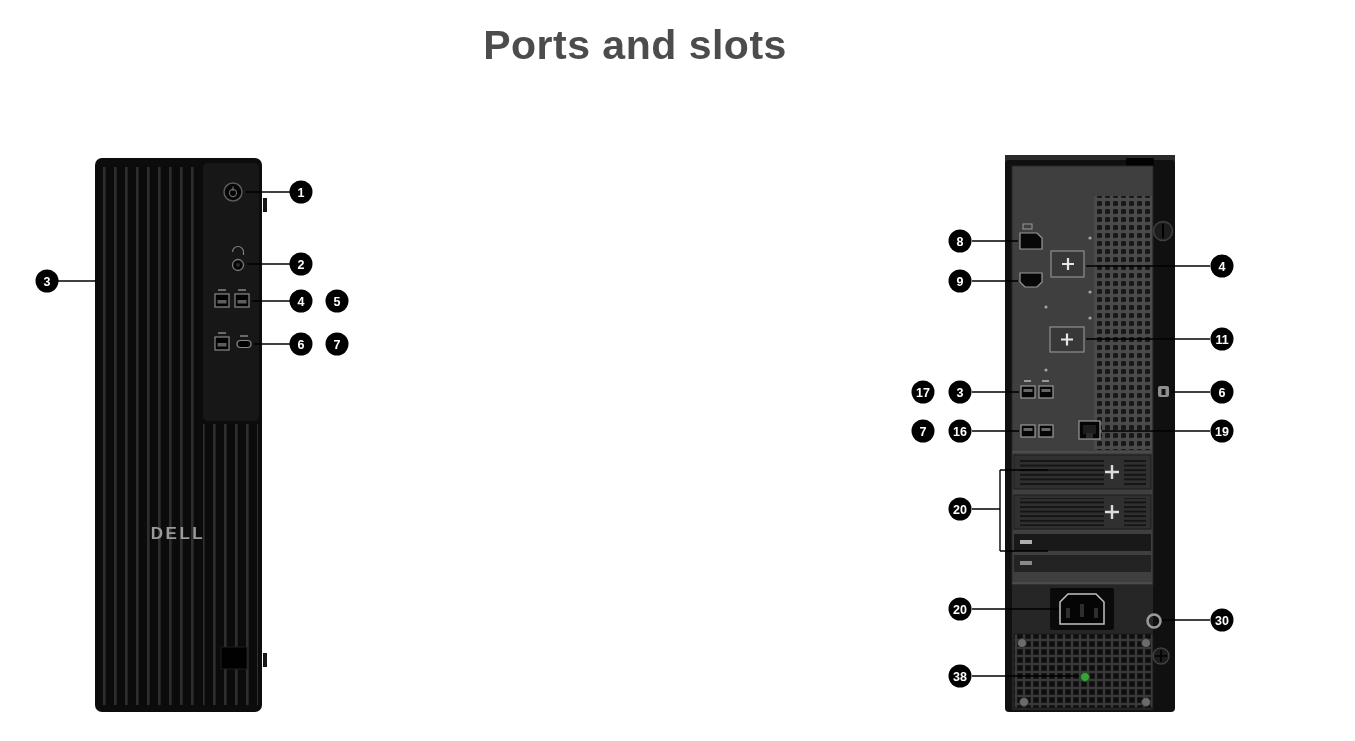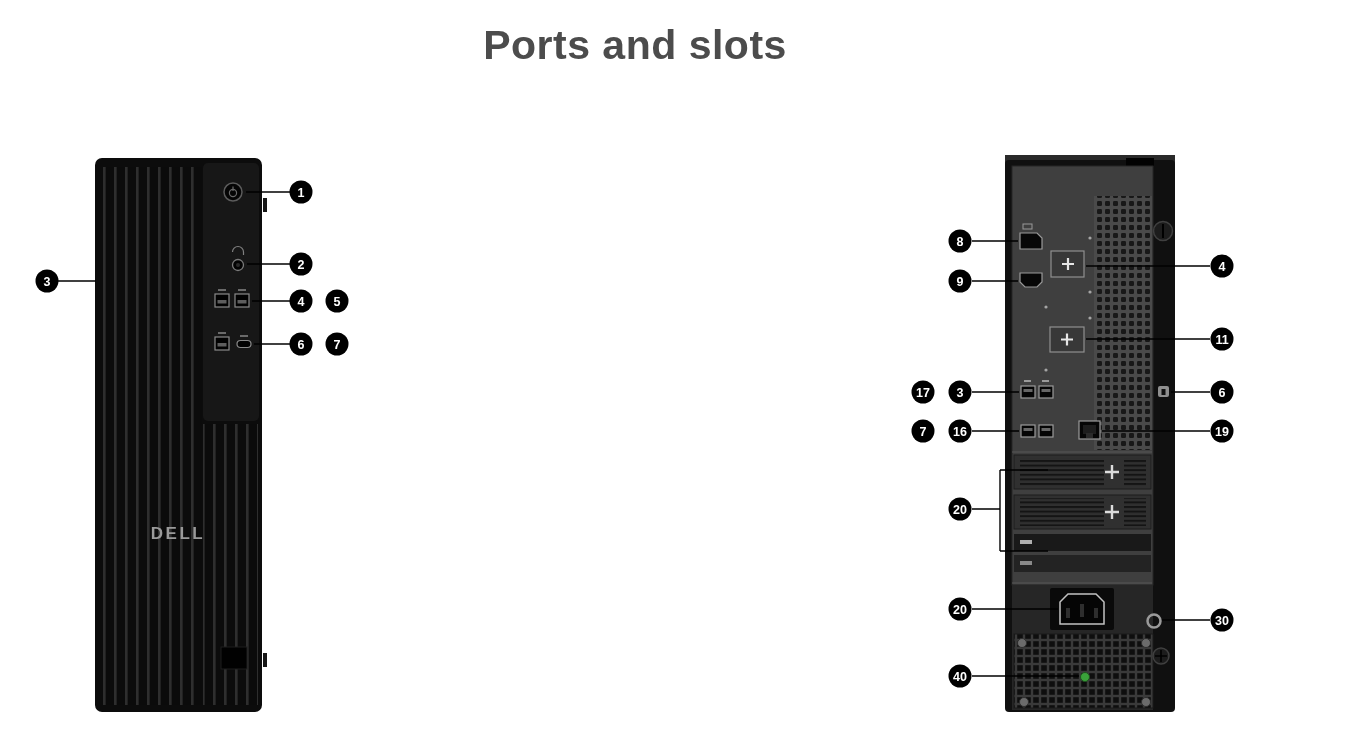--- a/index.html
+++ b/index.html
@@ -221,15 +221,15 @@
   <div class="badge" style="--x:1222px;--y:339px">11</div>
   <div class="badge" style="--x:923px;--y:392px">17</div>
   <div class="badge" style="--x:960px;--y:392px">3</div>
   <div class="badge" style="--x:1222px;--y:392px">6</div>
   <div class="badge" style="--x:923px;--y:431px">7</div>
   <div class="badge" style="--x:960px;--y:431px">16</div>
   <div class="badge" style="--x:1222px;--y:431px">19</div>
   <div class="badge" style="--x:960px;--y:509px">20</div>
   <div class="badge" style="--x:960px;--y:609px">20</div>
   <div class="badge" style="--x:1222px;--y:620px">30</div>
-  <div class="badge" style="--x:960px;--y:676px">40</div>
+  <div class="badge" style="--x:960px;--y:676px">38</div>
 
 </div>
 
 </body></html>

